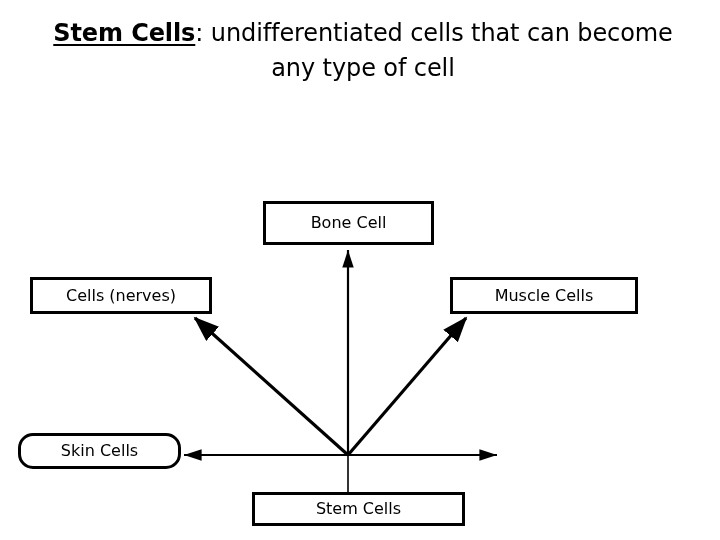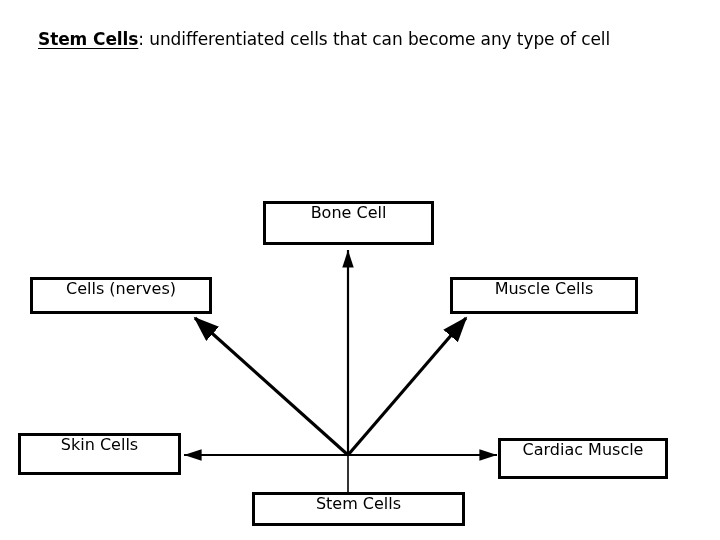--- a/index.html
+++ b/index.html
@@ -14,26 +14,27 @@
     background: #ffffff;
     overflow: hidden;
     font-family: "DejaVu Sans", "Liberation Sans", sans-serif;
     color: #000000;
   }
 
   
   #title-block {
     position: absolute;
     left: 38px;
-    top: 22px;
+    top: 16px;
     width: 650px;
-    font-size: 17px;
+    font-size: 24px;
     line-height: 35px;
     letter-spacing: -0.1px;
     color: #000000;
+    text-align: center;
   }
   #title-block .term {
     font-weight: bold;
     text-decoration: underline;
     text-underline-offset: 3px;
   }
   #title-block .rest {
     font-weight: normal;
   }
 
@@ -52,34 +53,34 @@
     width: 720px;
     height: 540px;
   }
 
   .node-box {
     position: absolute;
     box-sizing: border-box;
     border: 3px solid #000000;
     background: #ffffff;
     display: flex;
-    align-items: flex-start;
+    align-items: center;
     justify-content: center;
     font-size: 16px;
     line-height: 18px;
     color: #000000;
     white-space: nowrap;
     z-index: 3;
   }
 
   
   #node-bone      { left: 263px; top: 201px; width: 171px; height: 44px; }
   #node-neuron    { left: 30px;  top: 277px; width: 182px; height: 37px; }
   #node-muscle    { left: 450px; top: 277px; width: 188px; height: 37px; }
-  #node-skin      { left: 18px;  top: 433px; width: 163px; height: 42px; }
+  #node-skin      { left: 18px;  top: 433px; width: 163px; height: 36px; border-radius: 15px; }
   #node-cardiac   { left: 498px; top: 438px; width: 170px; height: 41px; }
   #node-stem      { left: 252px; top: 492px; width: 213px; height: 34px; }
 </style>
 </head>
 <body>
 
 <div id="page">
 
   <div id="title-block">
     <span class="term">Stem Cells</span><span class="rest">:  undifferentiated cells that can become any type of cell</span>
@@ -119,22 +120,19 @@
     </div>
 
     <div class="node-box" id="node-muscle">
       <span>Muscle Cells</span>
     </div>
 
     <div class="node-box" id="node-skin">
       <span>Skin Cells</span>
     </div>
 
-    <div class="node-box" id="node-cardiac">
-      <span>Cardiac Muscle</span>
-    </div>
 
     <div class="node-box" id="node-stem">
       <span>Stem Cells</span>
     </div>
 
   </div>
 </div>
 
 </body></html>

